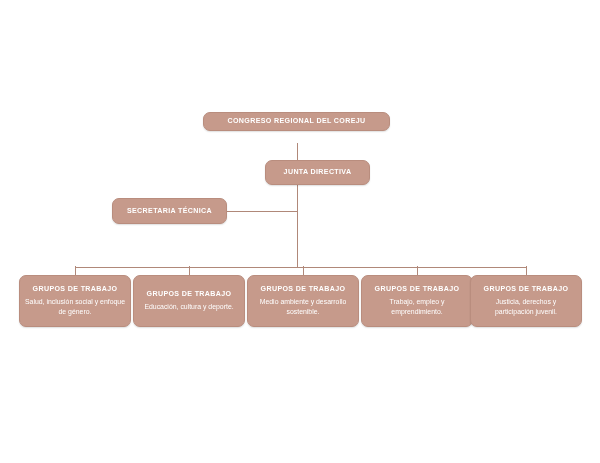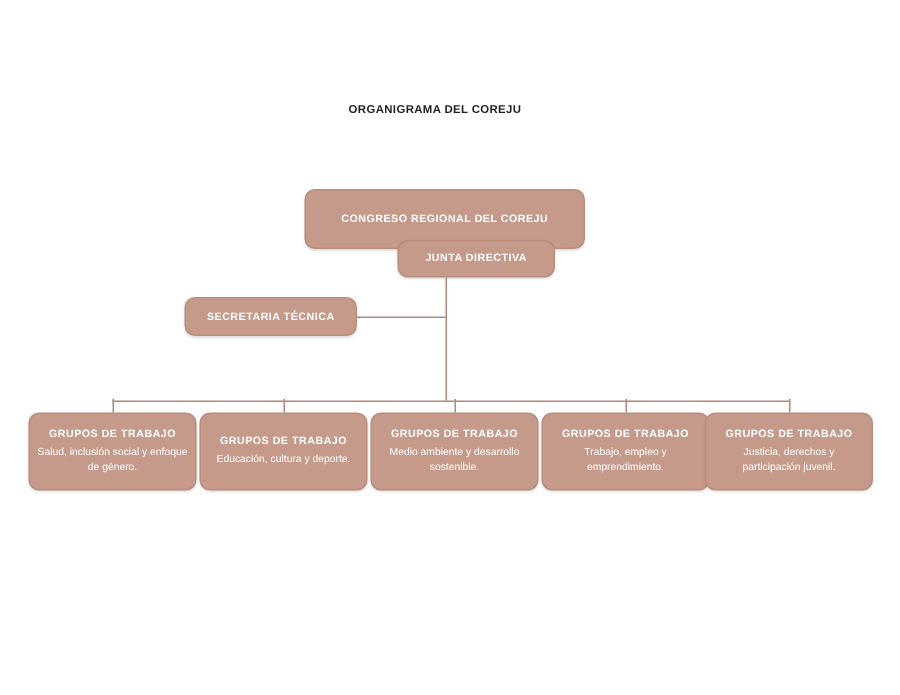--- a/index.html
+++ b/index.html
@@ -69,45 +69,44 @@
   .node .node-desc {
     font-size: 6.9px;
     font-weight: normal;
     line-height: 1.45;
     color: #ffffff;
     margin-top: 4px;
   }
 
   
   #node-congreso {
-    left: 203px; top: 126px; width: 187px; height: 40px;
+    left: 203px; top: 112px; width: 187px; height: 19px;
   }
   #node-junta {
     left: 245px; top: 160px; width: 105px; height: 25px; margin-left: 20px;
   }
   #node-secretaria {
-    left: 112px; top: 198px; width: 115px; height: 26px; margin-left: 11px;
+    left: 112px; top: 198px; width: 115px; height: 26px;
   }
   .node-grupo {
     top: 275px;
     width: 112px;
     height: 52px;
   }
   #node-grupo-0 { left: 19px; }
   #node-grupo-1 { left: 133px; }
   #node-grupo-2 { left: 247px; }
   #node-grupo-3 { left: 361px; }
   #node-grupo-4 { left: 470px; }
 </style>
 </head>
 <body>
 
 <div id="chart-canvas">
 
-  <div class="chart-title">ORGANIGRAMA DEL COREJU</div>
 
   <div class="connector v" style="left:296.5px; top:143px; height:17px;"></div>
 
   <div class="connector v" style="left:296.5px; top:185px; height:82px;"></div>
 
   <div class="connector h" style="left:227px; top:210.5px; width:70px;"></div>
 
   <div class="connector h" style="left:75px; top:266.5px; width:451px;"></div>
 
   <div class="connector v" style="left:74.5px; top:266px; height:9px;"></div>

